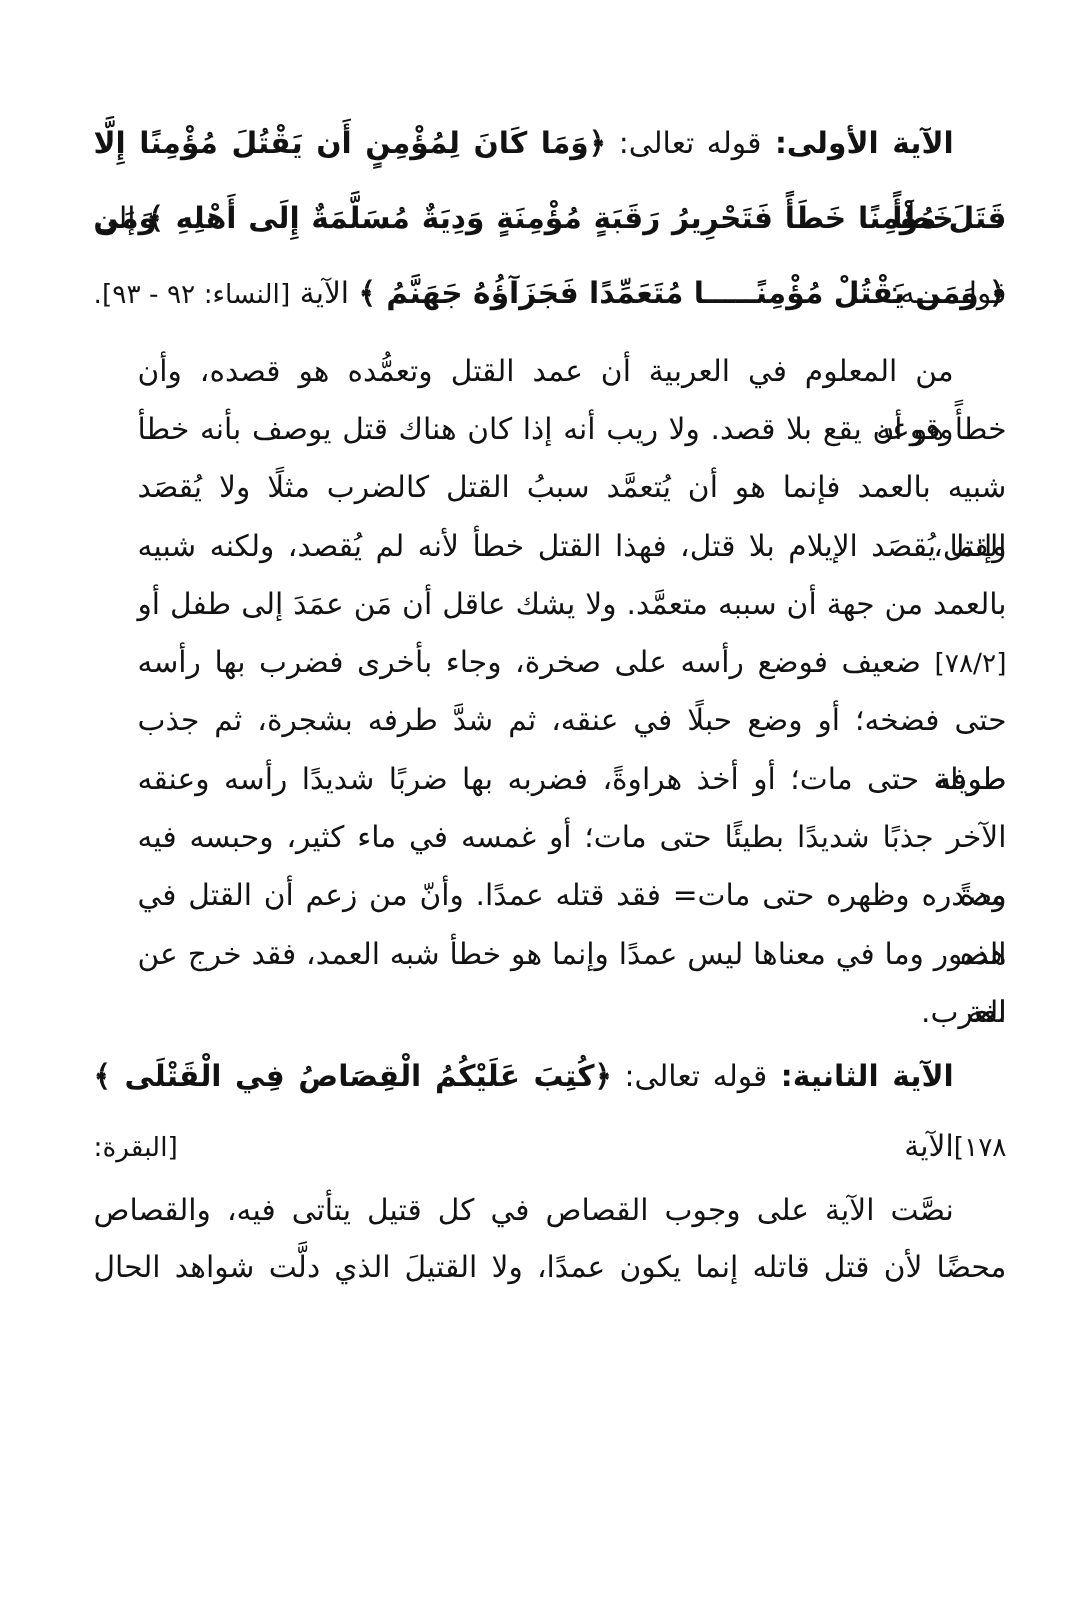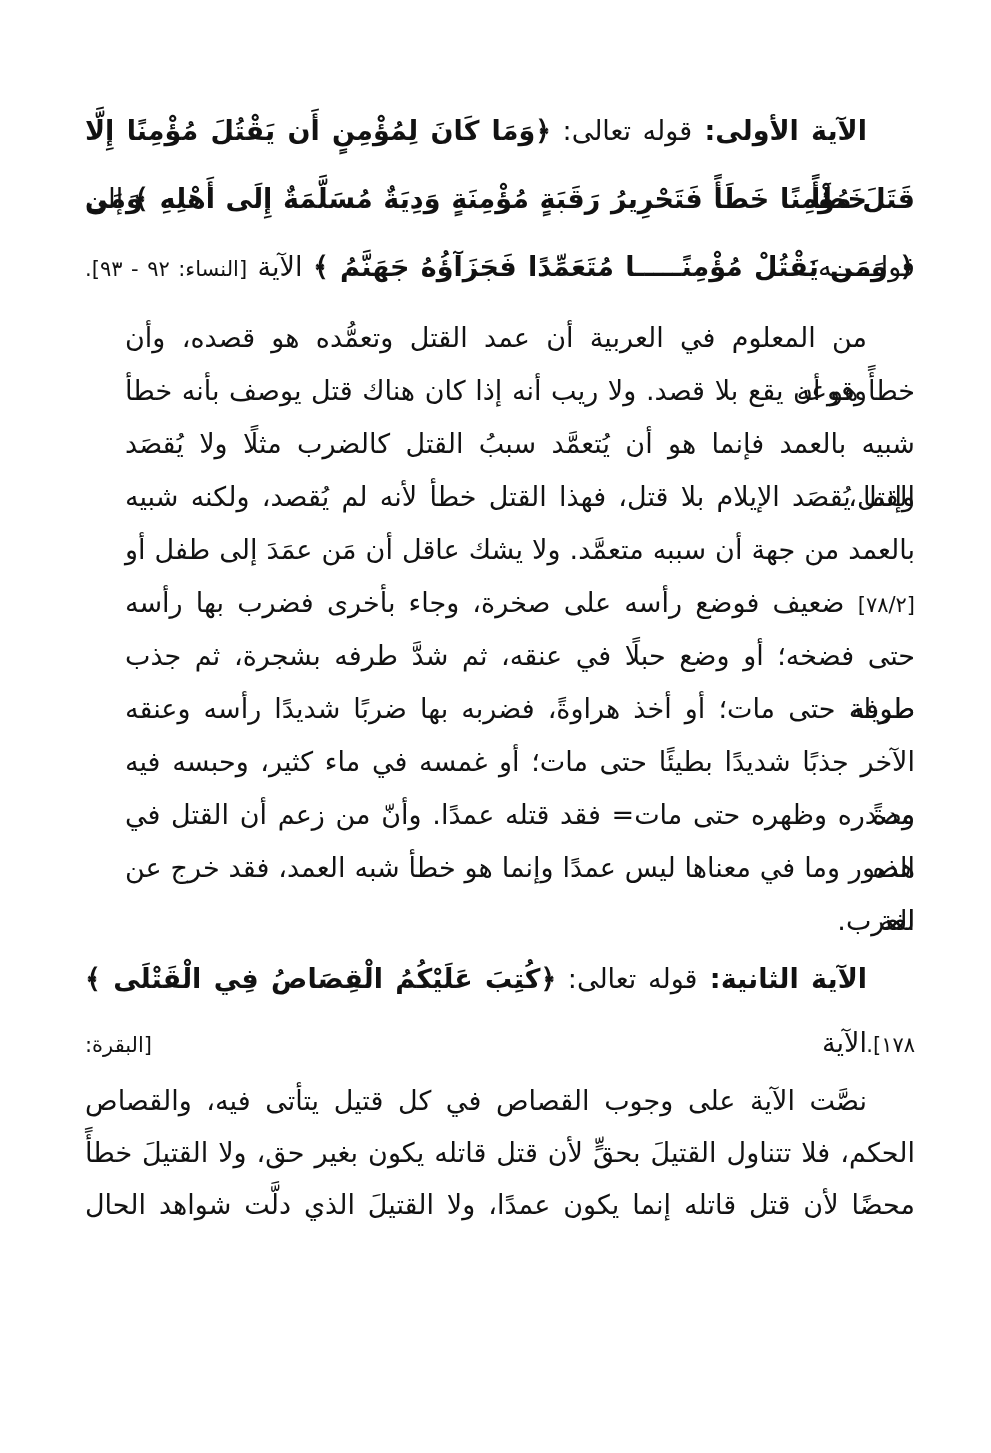--- a/index.html
+++ b/index.html
@@ -37,21 +37,21 @@
   
   .text-block .para:nth-of-type(1) .line { line-height: 68px; height: 68px; }
   .text-block .para:nth-of-type(2) { margin-top: 10px; }
   .text-block .para:nth-of-type(2) .line { line-height: 53px; height: 53px; margin-left: 40px; }
   .text-block .para:nth-of-type(3) .line { line-height: 64px; height: 64px; }
   .text-block .para:nth-of-type(4) .line { line-height: 52px; height: 52px; }
 
   .run-normal { font-weight: 400; }
   .run-bold   { font-weight: 700; }
   .run-quran  { font-weight: 700; letter-spacing: 0px; }
-  .run-ref    { font-size: 21px; font-weight: 400; }
+  .run-ref    { font-size: 24px; font-weight: 400; }
 
   .page-number {
     position: absolute;
     top: 1257px;
     left: 0;
     width: 100%;
     text-align: center;
     font-size: 25px;
     direction: rtl;
     color: #121212;
@@ -80,18 +80,17 @@
         <div class="line"><span class="run-normal">وصدره وظهره حتى مات= فقد قتله عمدًا. وأنّ من زعم أن القتل في هذه</span></div>
         <div class="line"><span class="run-normal">الصور وما في معناها ليس عمدًا وإنما هو خطأ شبه العمد، فقد خرج عن لغة</span></div>
         <div class="line last"><span class="run-normal">العرب.</span></div>
       </div>
       <div class="para">
         <div class="line indent"><span class="run-bold">الآية الثانية: </span><span class="run-normal">قوله تعالى: </span><span class="run-quran">﴿كُتِبَ عَلَيْكُمُ الْقِصَاصُ فِي الْقَتْلَى ﴾</span><span class="run-normal"> الآية </span><span class="run-ref">[البقرة:</span></div>
         <div class="line last"><span class="run-ref">١٧٨].</span></div>
       </div>
       <div class="para">
         <div class="line indent"><span class="run-normal">نصَّت الآية على وجوب القصاص في كل قتيل يتأتى فيه، والقصاص</span></div>
-        <div class="line"><span class="run-normal">الحكم، فلا تتناول القتيلَ بحقٍّ لأن قتل قاتله يكون بغير حق، ولا القتيلَ خطأً</span></div>
         <div class="line"><span class="run-normal">محضًا لأن قتل قاتله إنما يكون عمدًا، ولا القتيلَ الذي دلَّت شواهد الحال</span></div>
       </div>
     </div>
   <div class="page-number">١٢٨</div>
 </div>
 
 </body></html>

